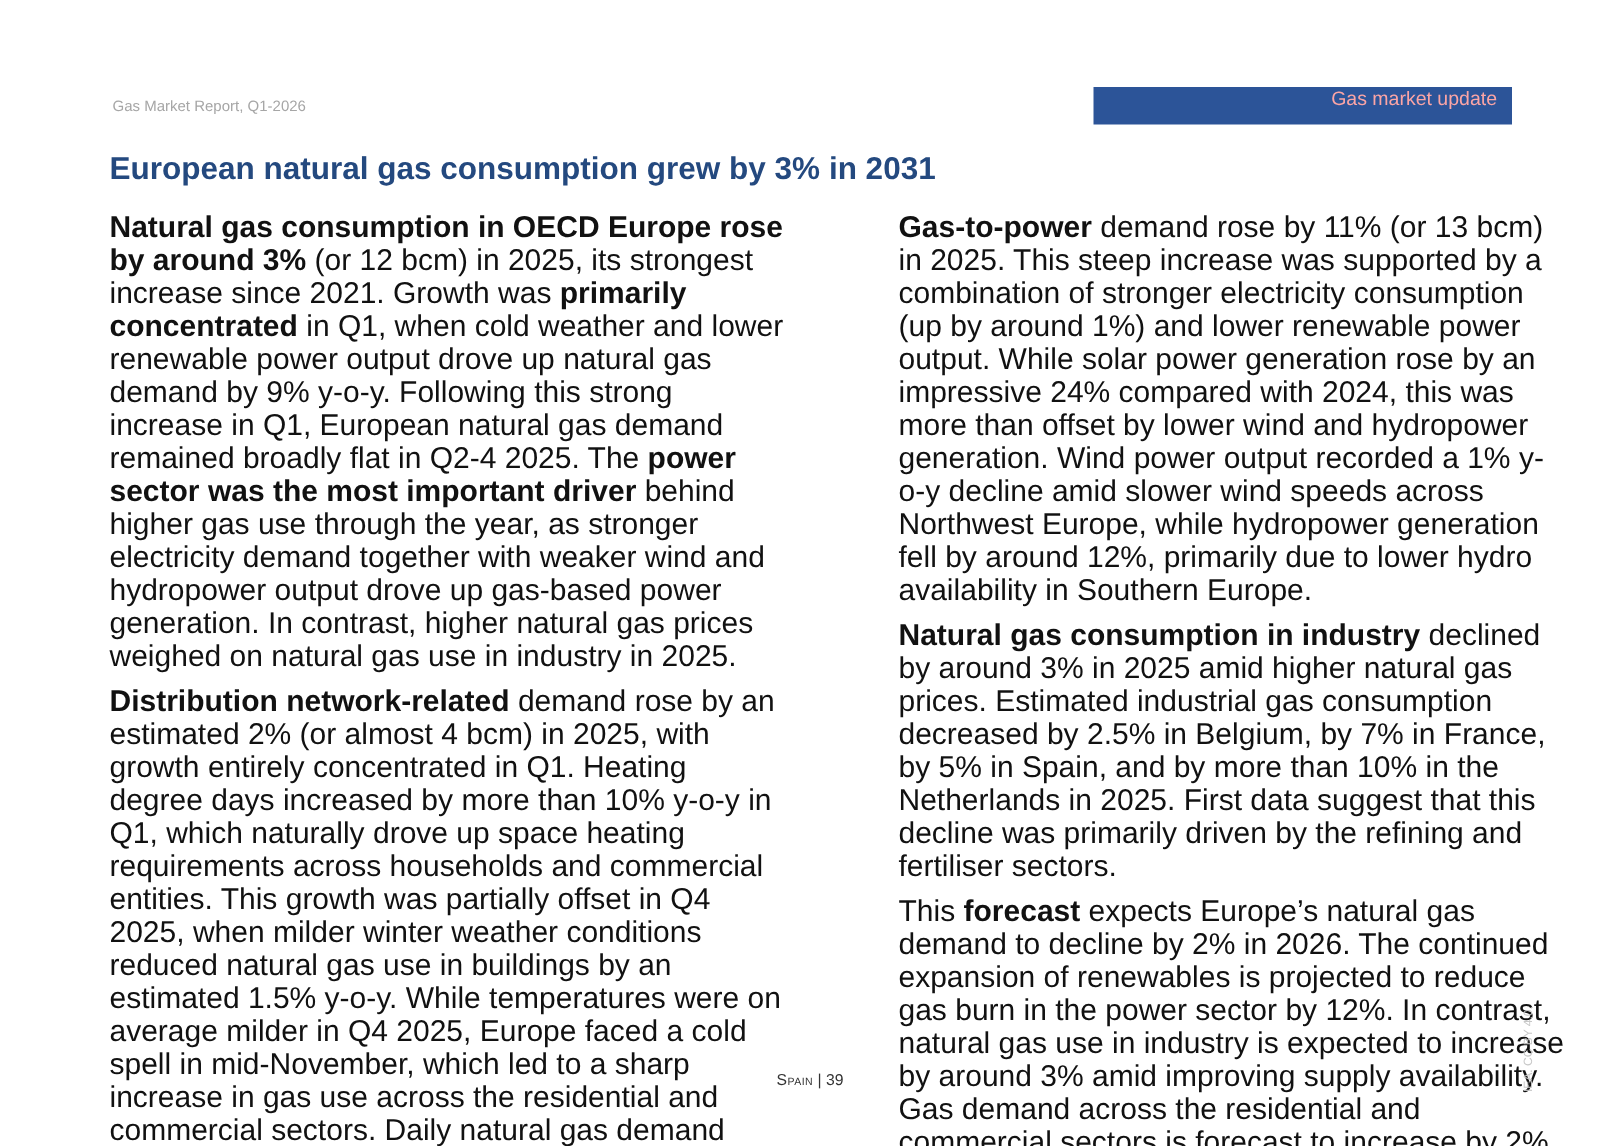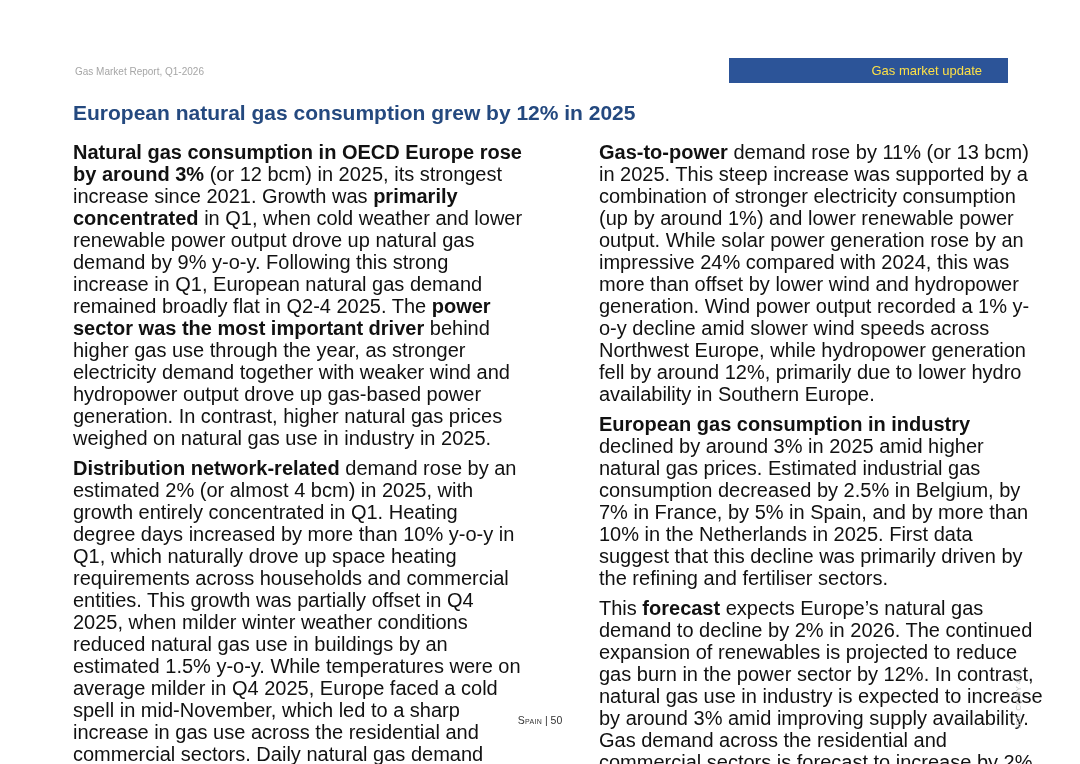--- a/index.html
+++ b/index.html
@@ -5,23 +5,23 @@
     * { box-sizing: border-box; margin: 0; padding: 0; }
     html, body { width: 1080px; height: 764px; background: #ffffff; overflow: hidden; }
     body { position: relative; font-family: "Liberation Sans", sans-serif; color: #111111; }
 
     .running-header {
       position: absolute; left: 75px; top: 66px;
       font-size: 10px; color: #a6a6a6;
     }
     .section-tag {
       position: absolute; left: 729px; top: 58px; width: 279px; height: 25px;
-      background: #2c5498; color: #fde047; font-size: 13px;
-      display: flex; align-items: center; justify-content: flex-end;
-      padding-right: 26px;
+      background: #2c5498; color: #fca5a5; font-size: 13px;
+      display: flex; justify-content: flex-end;
+      padding-right: 10px;
     }
     .page-title {
       position: absolute; left: 73px; top: 101px;
       font-size: 21px; font-weight: bold; color: #24497f;
       letter-spacing: 0;
     }
     .column {
       position: absolute; top: 141px; width: 460px;
       font-size: 20px; line-height: 22px; color: #111111;
     }
@@ -42,40 +42,40 @@
     }
   </style>
 </head>
 <body>
 
 <div class="running-header">Gas Market Report, Q1-2026</div>
 <div class="section-tag">
   <span>Gas market update</span>
 </div>
 
-<h1 class="page-title">European natural gas consumption grew by 12% in 2025</h1>
+<h1 class="page-title">European natural gas consumption grew by 3% in 2031</h1>
 
 <div class="column col-left">
   <p class="para">
     <b>Natural gas consumption in OECD Europe rose by around 3%</b><span> (or 12 bcm) in 2025, its strongest increase since 2021. Growth was </span><b>primarily concentrated</b><span> in Q1, when cold weather and lower renewable power output drove up natural gas demand by 9% y-o-y. Following this strong increase in Q1, European natural gas demand remained broadly flat in Q2-4 2025. The </span><b>power sector was the most important driver</b><span> behind higher gas use through the year, as stronger electricity demand together with weaker wind and hydropower output drove up gas-based power generation. In contrast, higher natural gas prices weighed on natural gas use in industry in 2025.</span>
   </p>
   <p class="para">
     <b>Distribution network-related</b><span> demand rose by an estimated 2% (or almost 4 bcm) in 2025, with growth entirely concentrated in Q1. Heating degree days increased by more than 10% y-o-y in Q1, which naturally drove up space heating requirements across households and commercial entities. This growth was partially offset in Q4 2025, when milder winter weather conditions reduced natural gas use in buildings by an estimated 1.5% y-o-y. While temperatures were on average milder in Q4 2025, Europe faced a cold spell in mid-November, which led to a sharp increase in gas use across the residential and commercial sectors. Daily natural gas demand surged by more than 70% between 14 and 21 November, highlighting the crucial role natural gas plays in ensuring security of heat supply.</span>
   </p>
 </div>
 
 <div class="column col-right">
   <p class="para">
     <b>Gas-to-power</b><span> demand rose by 11% (or 13 bcm) in 2025. This steep increase was supported by a combination of stronger electricity consumption (up by around 1%) and lower renewable power output. While solar power generation rose by an impressive 24% compared with 2024, this was more than offset by lower wind and hydropower generation. Wind power output recorded a 1% y-o-y decline amid slower wind speeds across Northwest Europe, while hydropower generation fell by around 12%, primarily due to lower hydro availability in Southern Europe.</span>
   </p>
   <p class="para">
-    <b>European gas consumption in industry</b><span> declined by around 3% in 2025 amid higher natural gas prices. Estimated industrial gas consumption decreased by 2.5% in Belgium, by 7% in France, by 5% in Spain, and by more than 10% in the Netherlands in 2025. First data suggest that this decline was primarily driven by the refining and fertiliser sectors.</span>
+    <b>Natural gas consumption in industry</b><span> declined by around 3% in 2025 amid higher natural gas prices. Estimated industrial gas consumption decreased by 2.5% in Belgium, by 7% in France, by 5% in Spain, and by more than 10% in the Netherlands in 2025. First data suggest that this decline was primarily driven by the refining and fertiliser sectors.</span>
   </p>
   <p class="para">
     <span>This </span><b>forecast</b><span> expects Europe’s natural gas demand to decline by 2% in 2026. The continued expansion of renewables is projected to reduce gas burn in the power sector by 12%. In contrast, natural gas use in industry is expected to increase by around 3% amid improving supply availability. Gas demand across the residential and commercial sectors is forecast to increase by 2% assuming average weather conditions.</span>
   </p>
 </div>
 
 <div class="page-footer">
-  <span class="sc">Spain</span><span> | </span><span>50</span>
+  <span class="sc">Spain</span><span> | </span><span>39</span>
 </div>
 
 <div class="license">IEA. CC BY 4.0.</div>
 
 </body></html>

